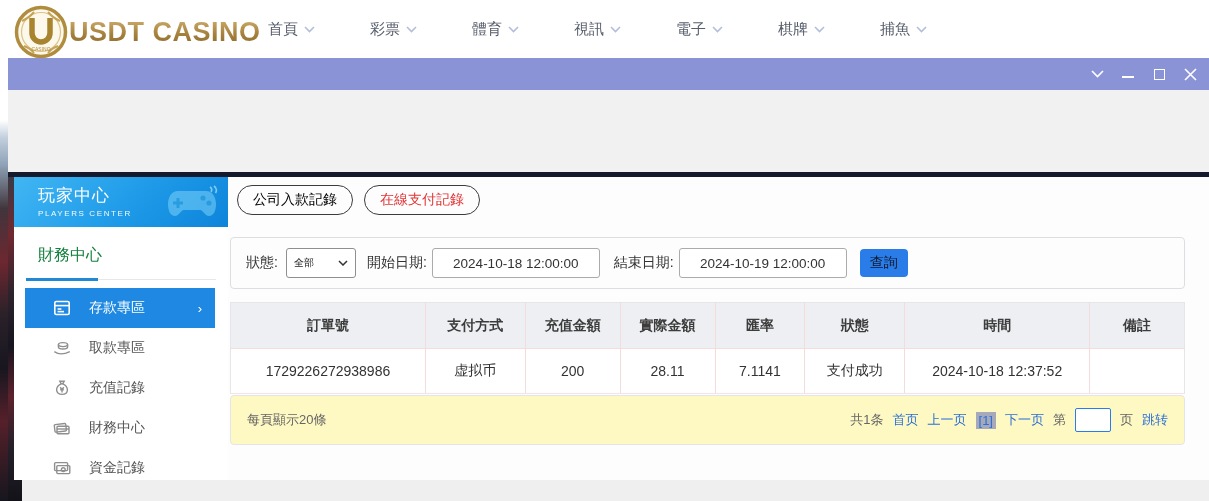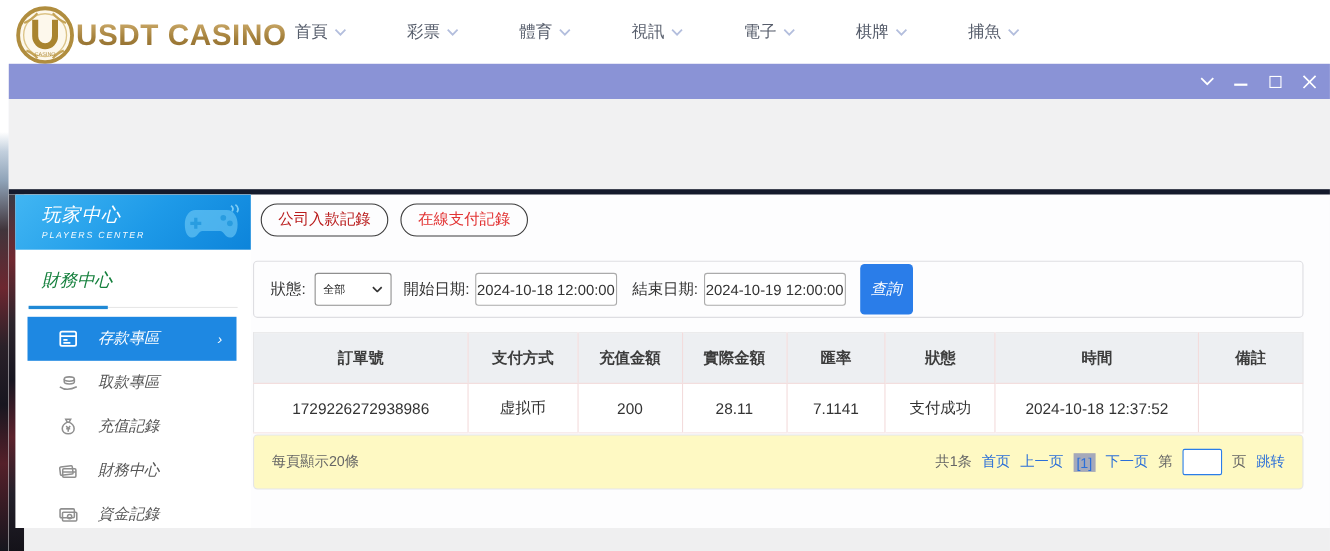--- a/index.html
+++ b/index.html
@@ -26,54 +26,54 @@
 
   .modal-body { position:relative; height:411px; background:#f1f1f2; }
   .content { position:absolute; left:0; top:82px; right:0; bottom:0; }
   .top-strip { height:5px; background:#141a2c; }
   .content-bg { position:absolute; left:0; top:5px; right:0; bottom:0; background:#fdfdfe; }
   .photo-sliver { position:absolute; left:0; top:0; width:14px; height:100%; z-index:0;
     background:linear-gradient(180deg,#3a3a44 0%,#712830 18%,#2c242c 36%,#171520 52%,#5c222c 68%,#23202a 84%,#141219 100%); }
   .bottom-strip { position:absolute; left:14px; right:0; top:303px; height:21px; background:#efeff0; z-index:1; }
 
   
-  .sidebar { position:absolute; left:6px; top:0; width:214px; height:303px; background:#fff; z-index:2;font-style:italic; }
+  .sidebar { position:absolute; left:6px; top:0; width:214px; height:303px; background:#fff; z-index:2; }
   .sb-header { height:50px; background:linear-gradient(135deg,#41b6f3 0%,#1e9ae8 55%,#0d84da 100%);
     color:#fff; padding:7px 0 0 24px; position:relative; overflow:hidden; }
   .sb-title { font-size:17px; letter-spacing:1px; }
   .sb-subtitle { font-size:8px; letter-spacing:1.6px; margin-top:2px; opacity:.95; }
   .sb-gamepad { position:absolute; right:10px; top:8px; opacity:.85; }
   .sb-section { margin:18px 12px 0 24px; font-size:16px; color:#15803d; }
   .sb-underline { margin:12px 12px 0 12px; height:3px; position:relative; }
   .sb-underline .gray { position:absolute; left:0; right:0; top:1px; height:1px; background:#e7e7e7; }
   .sb-underline .blue { position:absolute; left:0; top:0; width:72px; height:3px; background:#2089d5; }
   .sb-menu { margin-top:7px; }
   .sb-item { height:40px; margin:0 13px 0 11px; display:flex; align-items:center; gap:17px; padding-left:27px;
     font-size:14px; color:#555; cursor:pointer; position:relative; }
   .sb-item .mi { width:20px; height:20px; color:#8f8f8f; flex:0 0 20px; }
   .sb-item.active { background:#1e88e2; color:#fff; }
   .sb-item.active .mi { color:#fff; }
   .sb-chevron { position:absolute; right:13px; color:#fff; font-size:13px; }
 
   
   .tabs { position:absolute; left:229px; top:8px; display:flex; gap:11px; z-index:2; }
   .tab-pill { height:30px; padding:0 15px; border:1px solid #3c3c3c; border-radius:15px; background:#fdfdfe;
-    display:flex; align-items:center; font-size:14px; color:#b91c1c; cursor:pointer; }
+    display:flex; align-items:center; font-size:14px; color:#000000; cursor:pointer; }
   .tab-pill.active { color:#e23434; }
 
   .filterbox { position:absolute; left:222px; top:60px; width:955px; height:52px; background:#fdfdfe;
     border:1px solid #dedee2; border-radius:4px; display:flex; align-items:center; padding:0 15px; z-index:2; }
   .f-label { font-size:14px; color:#333; }
   .f-select { width:70px; height:30px; border:1px solid #8f8f8f; border-radius:3px; background:#fff; margin-left:8px;
     display:flex; align-items:center; justify-content:space-between; padding:0 7px; font-size:10px; color:#222; cursor:pointer; }
-  .f-input { width:129px; height:30px; border:1px solid #ababab; border-radius:3px; background:#fff; margin-left:5px;
+  .f-input { width:168px; height:30px; border:1px solid #ababab; border-radius:3px; background:#fff; margin-left:5px;
     font-size:13.5px; color:#333; text-align:center; font-family:"Liberation Sans","DejaVu Sans",sans-serif; }
   .ml10 { margin-left:11px; } .ml14 { margin-left:14px; }
-  .f-btn { margin-left:13px; width:48px; height:46px; background:#2a7de9; color:#ffffff; border:none; border-radius:4px;
-    font-size:14px; cursor:pointer;font-style:italic; }
+  .f-btn { margin-left:13px; width:48px; height:28px; background:#2a7de9; color:#0f172a; border:none; border-radius:4px;
+    font-size:14px; cursor:pointer; }
 
   table.records { position:absolute; left:222px; top:125px; width:955px; border-collapse:collapse;
     background:#fff; border:1px solid #e6e6e8; z-index:2; }
   table.records th { height:46px; background:#edeff2; font-size:14px; color:#3c3c3c; font-weight:bold;
     border-left:1px solid #f3dcdc; border-bottom:1px solid #f3dcdc; text-align:center; }
   table.records td { height:45px; font-size:14px; color:#333; text-align:center;
     border-left:1px solid #f3dcdc; border-bottom:1px solid #f6e4e4; }
   table.records th:first-child, table.records td:first-child { border-left:none; }
 
   .pagination { position:absolute; left:222px; top:218px; width:955px; height:50px; background:#fef9c3;

